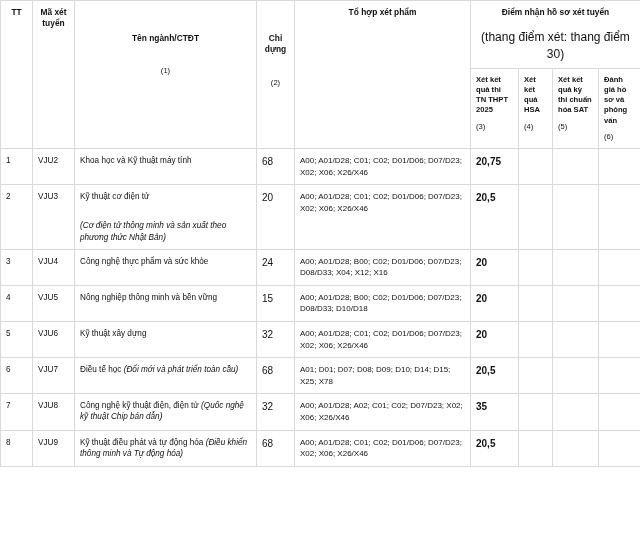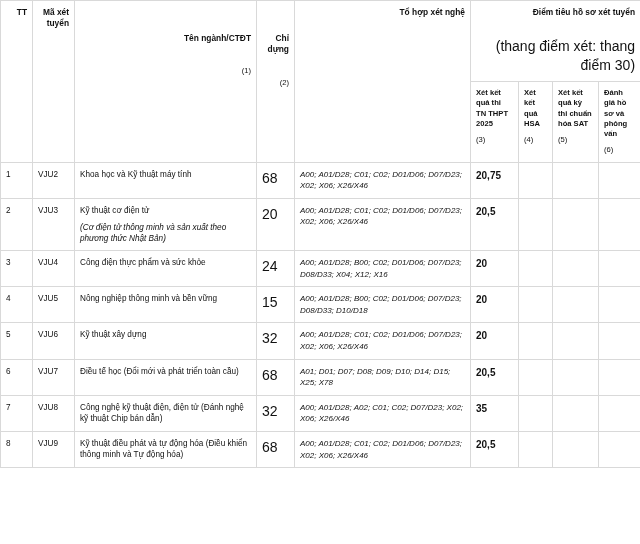--- a/index.html
+++ b/index.html
@@ -25,21 +25,21 @@
   table.admission th,
   table.admission td {
     border: 1px solid #d9d9d9;
     vertical-align: top;
     padding: 6px 5px;
   }
   
   .hd {
     font-weight: bold;
     font-size: 8.4px;
-    text-align: right;
+    text-align: center;
     vertical-align: top;
   }
   .hd-sub {
     font-weight: bold;
     font-size: 7.6px;
     text-align: left;
     vertical-align: top;
     margin-top: 16px;
   }
   .idx-note {
@@ -57,29 +57,29 @@
   col.c-ma      { width: 42px; }
   col.c-ten     { width: 182px; }
   col.c-chi     { width: 38px; }
   col.c-tohop   { width: 176px; }
   col.c-thpt    { width: 48px; }
   col.c-hsa     { width: 34px; }
   col.c-sat     { width: 46px; }
   col.c-pv      { width: 42px; }
 
   td.tt, td.ma { font-size: 8.2px; }
-  td.chi { font-size: 14px; }
-  td.tohop { font-size: 8px; line-height: 1.45; font-style: italic; }
+  td.chi { font-size: 10px; }
+  td.tohop { font-size: 8px; line-height: 1.45; }
   td.score { font-weight: bold; font-size: 10px; }
   .name-main { }
-  .name-sub { font-style: italic; margin-top: 6px; }
-  .inline-it { }
+  .name-sub { font-style: italic; margin-top: 18px; }
+  .inline-it { font-style: italic; }
   .blank { }
   .hdr-title-block { padding-bottom: 2px; }
-  .hdr-sub-note { font-weight: normal; font-style: normal; font-size: 14px; margin-top: 17px; }
+  .hdr-sub-note { font-weight: normal; font-style: normal; font-size: 12px; margin-top: 9px; }
   .spacer-top { height: 26px; }
 </style>
 </head>
 <body>
 
 <table class="admission">
   <colgroup>
     <col class="c-tt">
       <col class="c-ma">
       <col class="c-ten">
@@ -98,24 +98,24 @@
         <div class="spacer-top"></div>
         <div>Tên ngành/CTĐT</div>
         <div class="idx-note">(1)</div>
       </th>
       <th class="hd" rowspan="2">
         <div class="spacer-top"></div>
         <div>Chỉ dựng</div>
         <div class="idx-note">(2)</div>
       </th>
       <th class="hd" rowspan="2">
-        <div>Tổ hợp xét nghệ</div>
+        <div>Tổ hợp xét phẩm</div>
       </th>
       <th class="hd" colspan="4">
-        <div class="hdr-title-block">Điểm tiêu hồ sơ xét tuyển</div>
+        <div class="hdr-title-block">Điểm nhận hồ sơ xét tuyển</div>
         <div class="hdr-sub-note">(thang điểm xét: thang điểm 30)</div>
       </th>
     </tr>
     <tr>
       <th class="hd-sub">
         <div>Xét kết quả thi TN THPT 2025</div>
         <div class="idx-note-sm">(3)</div>
       </th>
       <th class="hd-sub">
         <div>Xét kết quả HSA</div>
@@ -156,21 +156,21 @@
       <td class="tohop">A00; A01/D28; C01; C02; D01/D06; D07/D23; X02; X06; X26/X46</td>
       <td class="score">20,5</td>
       <td class="blank"></td>
       <td class="blank"></td>
       <td class="blank"></td>
     </tr>
     <tr>
       <td class="tt">3</td>
       <td class="ma">VJU4</td>
       <td>
-        <div class="name-main">Công điện thực phẩm và sức khỏe</div>
+        <div class="name-main">Công nghệ thực phẩm và sức khỏe</div>
       </td>
       <td class="chi">24</td>
       <td class="tohop">A00; A01/D28; B00; C02; D01/D06; D07/D23; D08/D33; X04; X12; X16</td>
       <td class="score">20</td>
       <td class="blank"></td>
       <td class="blank"></td>
       <td class="blank"></td>
     </tr>
     <tr>
       <td class="tt">4</td>
@@ -208,21 +208,21 @@
       <td class="tohop">A01; D01; D07; D08; D09; D10; D14; D15; X25; X78</td>
       <td class="score">20,5</td>
       <td class="blank"></td>
       <td class="blank"></td>
       <td class="blank"></td>
     </tr>
     <tr>
       <td class="tt">7</td>
       <td class="ma">VJU8</td>
       <td>
-        <span>Công nghệ kỹ thuật điện, điện tử </span><span class="inline-it">(Đánh nghệ kỹ thuật Chip bán dẫn)</span>
+        <span>Công nghệ kỹ thuật điện, điện tử </span><span class="inline-it">(Quốc nghệ kỹ thuật Chip bán dẫn)</span>
       </td>
       <td class="chi">32</td>
       <td class="tohop">A00; A01/D28; A02; C01; C02; D07/D23; X02; X06; X26/X46</td>
       <td class="score">35</td>
       <td class="blank"></td>
       <td class="blank"></td>
       <td class="blank"></td>
     </tr>
     <tr>
       <td class="tt">8</td>

